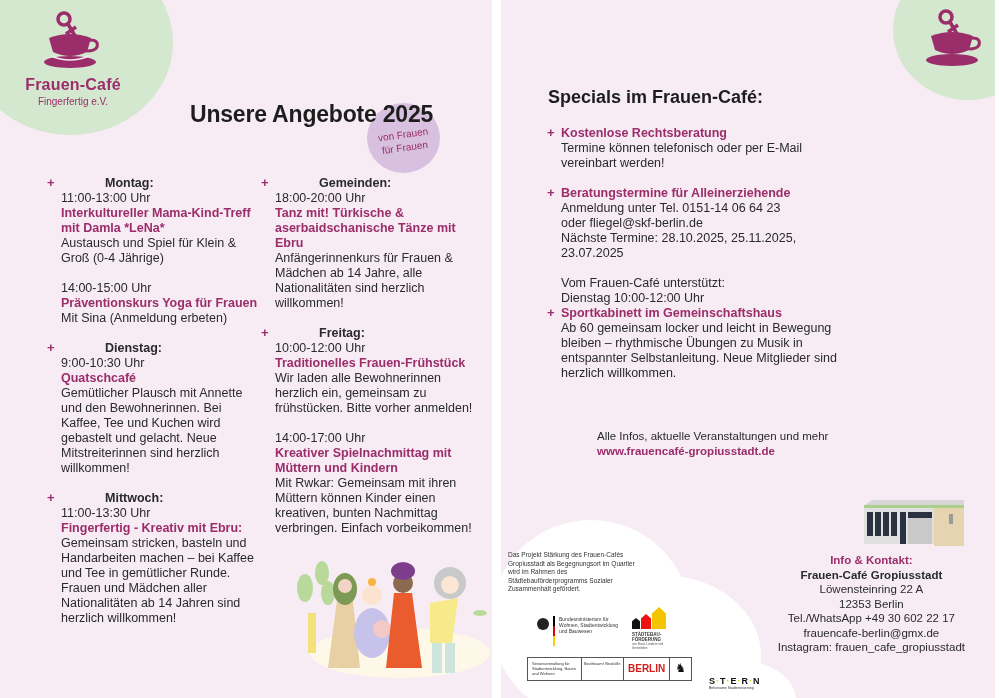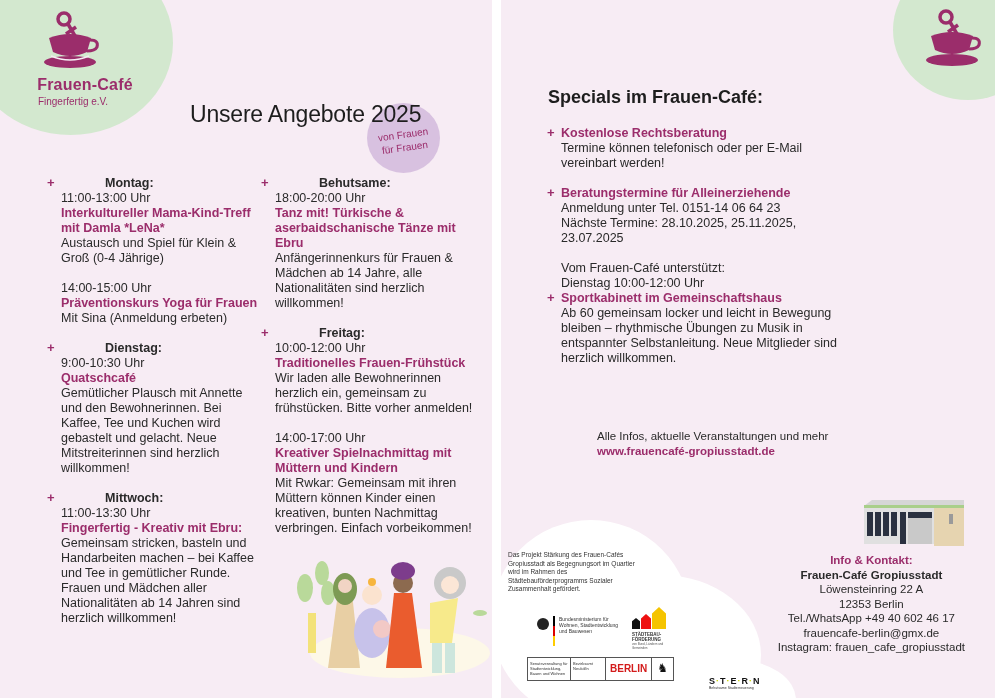--- a/index.html
+++ b/index.html
@@ -11,26 +11,26 @@
   .page-right { left: 501px; width: 494px; }
 
   .logo-circle { position: absolute; border-radius: 50%; background: #d3e8cf; }
   .logo-circle.left { left: -32px; top: -50px; width: 205px; height: 185px; }
   .logo-circle.right { left: 392px; top: -40px; width: 150px; height: 140px; }
 
   .cup-icon { position: absolute; }
   .cup-icon.left { left: 37px; top: 10px; width: 66px; height: 60px; }
   .cup-icon.right { left: 418px; top: 8px; width: 66px; height: 60px; }
 
-  .brand-name { position: absolute; left: 26px; top: 76px; width: 118px; text-align: center;
+  .brand-name { position: absolute; left: 14px; top: 76px; width: 118px; text-align: center;
     font-weight: bold; font-size: 16px; color: #9b2d6b; letter-spacing: 0.2px; }
   .brand-sub { position: absolute; left: 14px; top: 96px; width: 118px; text-align: center;
     font-size: 10px; color: #9b2d6b; }
 
-  .main-title { position: absolute; left: 190px; top: 101px; font-weight: normal; font-size: 23px;
+  .main-title { position: absolute; left: 190px; top: 101px; font-weight: bold; font-size: 23px;
     color: #1d1d1d; letter-spacing: -0.2px; z-index: 2; }
   .badge { position: absolute; left: 367px; top: 103px; width: 73px; height: 70px; border-radius: 50%;
     background: #d8c1e0; z-index: 1; }
   .badge-text { position: absolute; left: 369px; top: 128px; width: 70px; text-align: center;
     font-size: 10px; line-height: 13px; color: #9b2d6b; transform: rotate(-8deg); z-index: 3; }
 
   .col { position: absolute; font-size: 12.5px; line-height: 15px; }
   .col.c1 { left: 47px; top: 176px; width: 215px; }
   .col.c2 { left: 261px; top: 176px; width: 220px; }
   .col.c3 { left: 547px; top: 126px; width: 310px; }
@@ -52,21 +52,21 @@
 
   .project-text { position: absolute; left: 508px; top: 551px; width: 130px; font-size: 6.5px; line-height: 8.5px; color: #333; }
   .bmwsb { position: absolute; left: 537px; top: 616px; display: flex; align-items: flex-start; gap: 4px; }
   .bmwsb-eagle { width: 12px; height: 12px; border-radius: 50%; background: #222; margin-top: 2px; }
   .flag { width: 2px; height: 30px; background: linear-gradient(#000 0 33%, #d00 33% 66%, #fc0 66%); }
   .bmwsb-text { font-size: 5px; line-height: 6px; color: #333; width: 60px; }
   .stb { position: absolute; left: 632px; top: 607px; width: 40px; }
   .stb-houses { display: flex; align-items: flex-end; gap: 1px; height: 22px; }
   .stb-h { clip-path: polygon(50% 0, 100% 30%, 100% 100%, 0 100%, 0 30%); }
   .stb-text { font-size: 4.5px; font-weight: bold; line-height: 5px; color: #333; margin-top: 3px; }
-  .logo-bar { position: absolute; left: 527px; top: 657px; width: 147px; height: 24px; border: 1px solid #555;
+  .logo-bar { position: absolute; left: 527px; top: 657px; width: 165px; height: 24px; border: 1px solid #555;
     display: flex; background: #fff; justify-content: flex-end; }
   .logo-bar > div { border-right: 1px solid #555; font-size: 4px; line-height: 5px; padding: 3px 2px; color: #333; }
   .logo-bar .berlin { color: #d31b1b; font-weight: bold; font-size: 10px; line-height: 18px; padding: 2px 4px; }
   .logo-bar .bear { border-right: none; font-size: 12px; line-height: 18px; padding: 1px 5px; color: #111; }
 
   .stern { position: absolute; left: 709px; top: 676px; }
   .stern-title { font-size: 9px; font-weight: bold; color: #111; letter-spacing: 1px; }
   .stern-title .dot { color: #c7d300; }
   .stern-sub { font-size: 3.5px; color: #333; }
 
@@ -126,21 +126,21 @@
       <div class="day">Mittwoch:</div>
       <div class="time">11:00-13:30 Uhr</div>
       <div class="title-accent">Fingerfertig - Kreativ mit Ebru:</div>
       <div class="desc">Gemeinsam stricken, basteln und Handarbeiten machen – bei Kaffee und Tee in gemütlicher Runde. Frauen und Mädchen aller Nationalitäten ab 14 Jahren sind herzlich willkommen!</div>
     </div>
   </div>
 
   <div class="col c2">
     <div class="entry">
       <span class="plus">+</span>
-      <div class="day">Behutsame:</div>
+      <div class="day">Gemeinden:</div>
       <div class="time">18:00-20:00 Uhr</div>
       <div class="title-accent">Tanz mit! Türkische &amp; aserbaidschanische Tänze mit Ebru</div>
       <div class="desc">Anfängerinnenkurs für Frauen &amp; Mädchen ab 14 Jahre, alle Nationalitäten sind herzlich willkommen!</div>
     </div>
     <div class="entry">
       <span class="plus">+</span>
       <div class="day">Freitag:</div>
       <div class="time">10:00-12:00 Uhr</div>
       <div class="title-accent">Traditionelles Frauen-Frühstück</div>
       <div class="desc">Wir laden alle Bewohnerinnen herzlich ein, gemeinsam zu frühstücken. Bitte vorher anmelden!</div>
@@ -197,20 +197,21 @@
 <div class="col c3">
   <div class="entry">
     <span class="plus">+</span>
     <div class="title-accent">Kostenlose Rechtsberatung</div>
     <div class="desc" style="width:270px">Termine können telefonisch oder per E-Mail vereinbart werden!</div>
   </div>
   <div class="entry">
     <span class="plus">+</span>
     <div class="title-accent">Beratungstermine für Alleinerziehende</div>
     <div class="desc">Anmeldung unter Tel. 0151-14 06 64 23</div>
+    <div class="desc">oder fliegel@skf-berlin.de</div>
     <div class="desc" style="width:260px">Nächste Termine: 28.10.2025,  25.11.2025, 23.07.2025</div>
   </div>
   <div class="entry">
     <div class="desc">Vom Frauen-Café unterstützt:</div>
     <div class="desc">Dienstag 10:00-12:00 Uhr</div>
     <div style="position:relative">
       <span class="plus" style="left:-14px">+</span>
       <div class="title-accent">Sportkabinett im Gemeinschaftshaus</div>
     </div>
     <div class="desc" style="width:290px">Ab 60 gemeinsam locker und leicht in Bewegung bleiben – rhythmische Übungen zu Musik in entspannter Selbstanleitung. Neue Mitglieder sind herzlich willkommen.</div>
@@ -267,16 +268,16 @@
   <rect x="46" y="14" width="24" height="6" fill="#2a3140"></rect>
   <rect x="46" y="20" width="24" height="26" fill="#c9c9c9"></rect>
   <rect x="87" y="16" width="4" height="10" fill="#9a9a9a"></rect>
 </svg>
 
 <div class="contact">
   <div class="ct-heading">Info &amp; Kontakt:</div>
   <div class="ct-name">Frauen-Café Gropiusstadt</div>
   <div>Löwensteinring 22 A</div>
   <div>12353 Berlin</div>
-  <div>Tel./WhatsApp +49 40 602 46 17</div>
+  <div>Tel./WhatsApp +49 30 602 22 17</div>
   <div>frauencafe-berlin@gmx.de</div>
   <div>Instagram: frauen_cafe_gropiusstadt</div>
 </div>
 
 </body></html>

